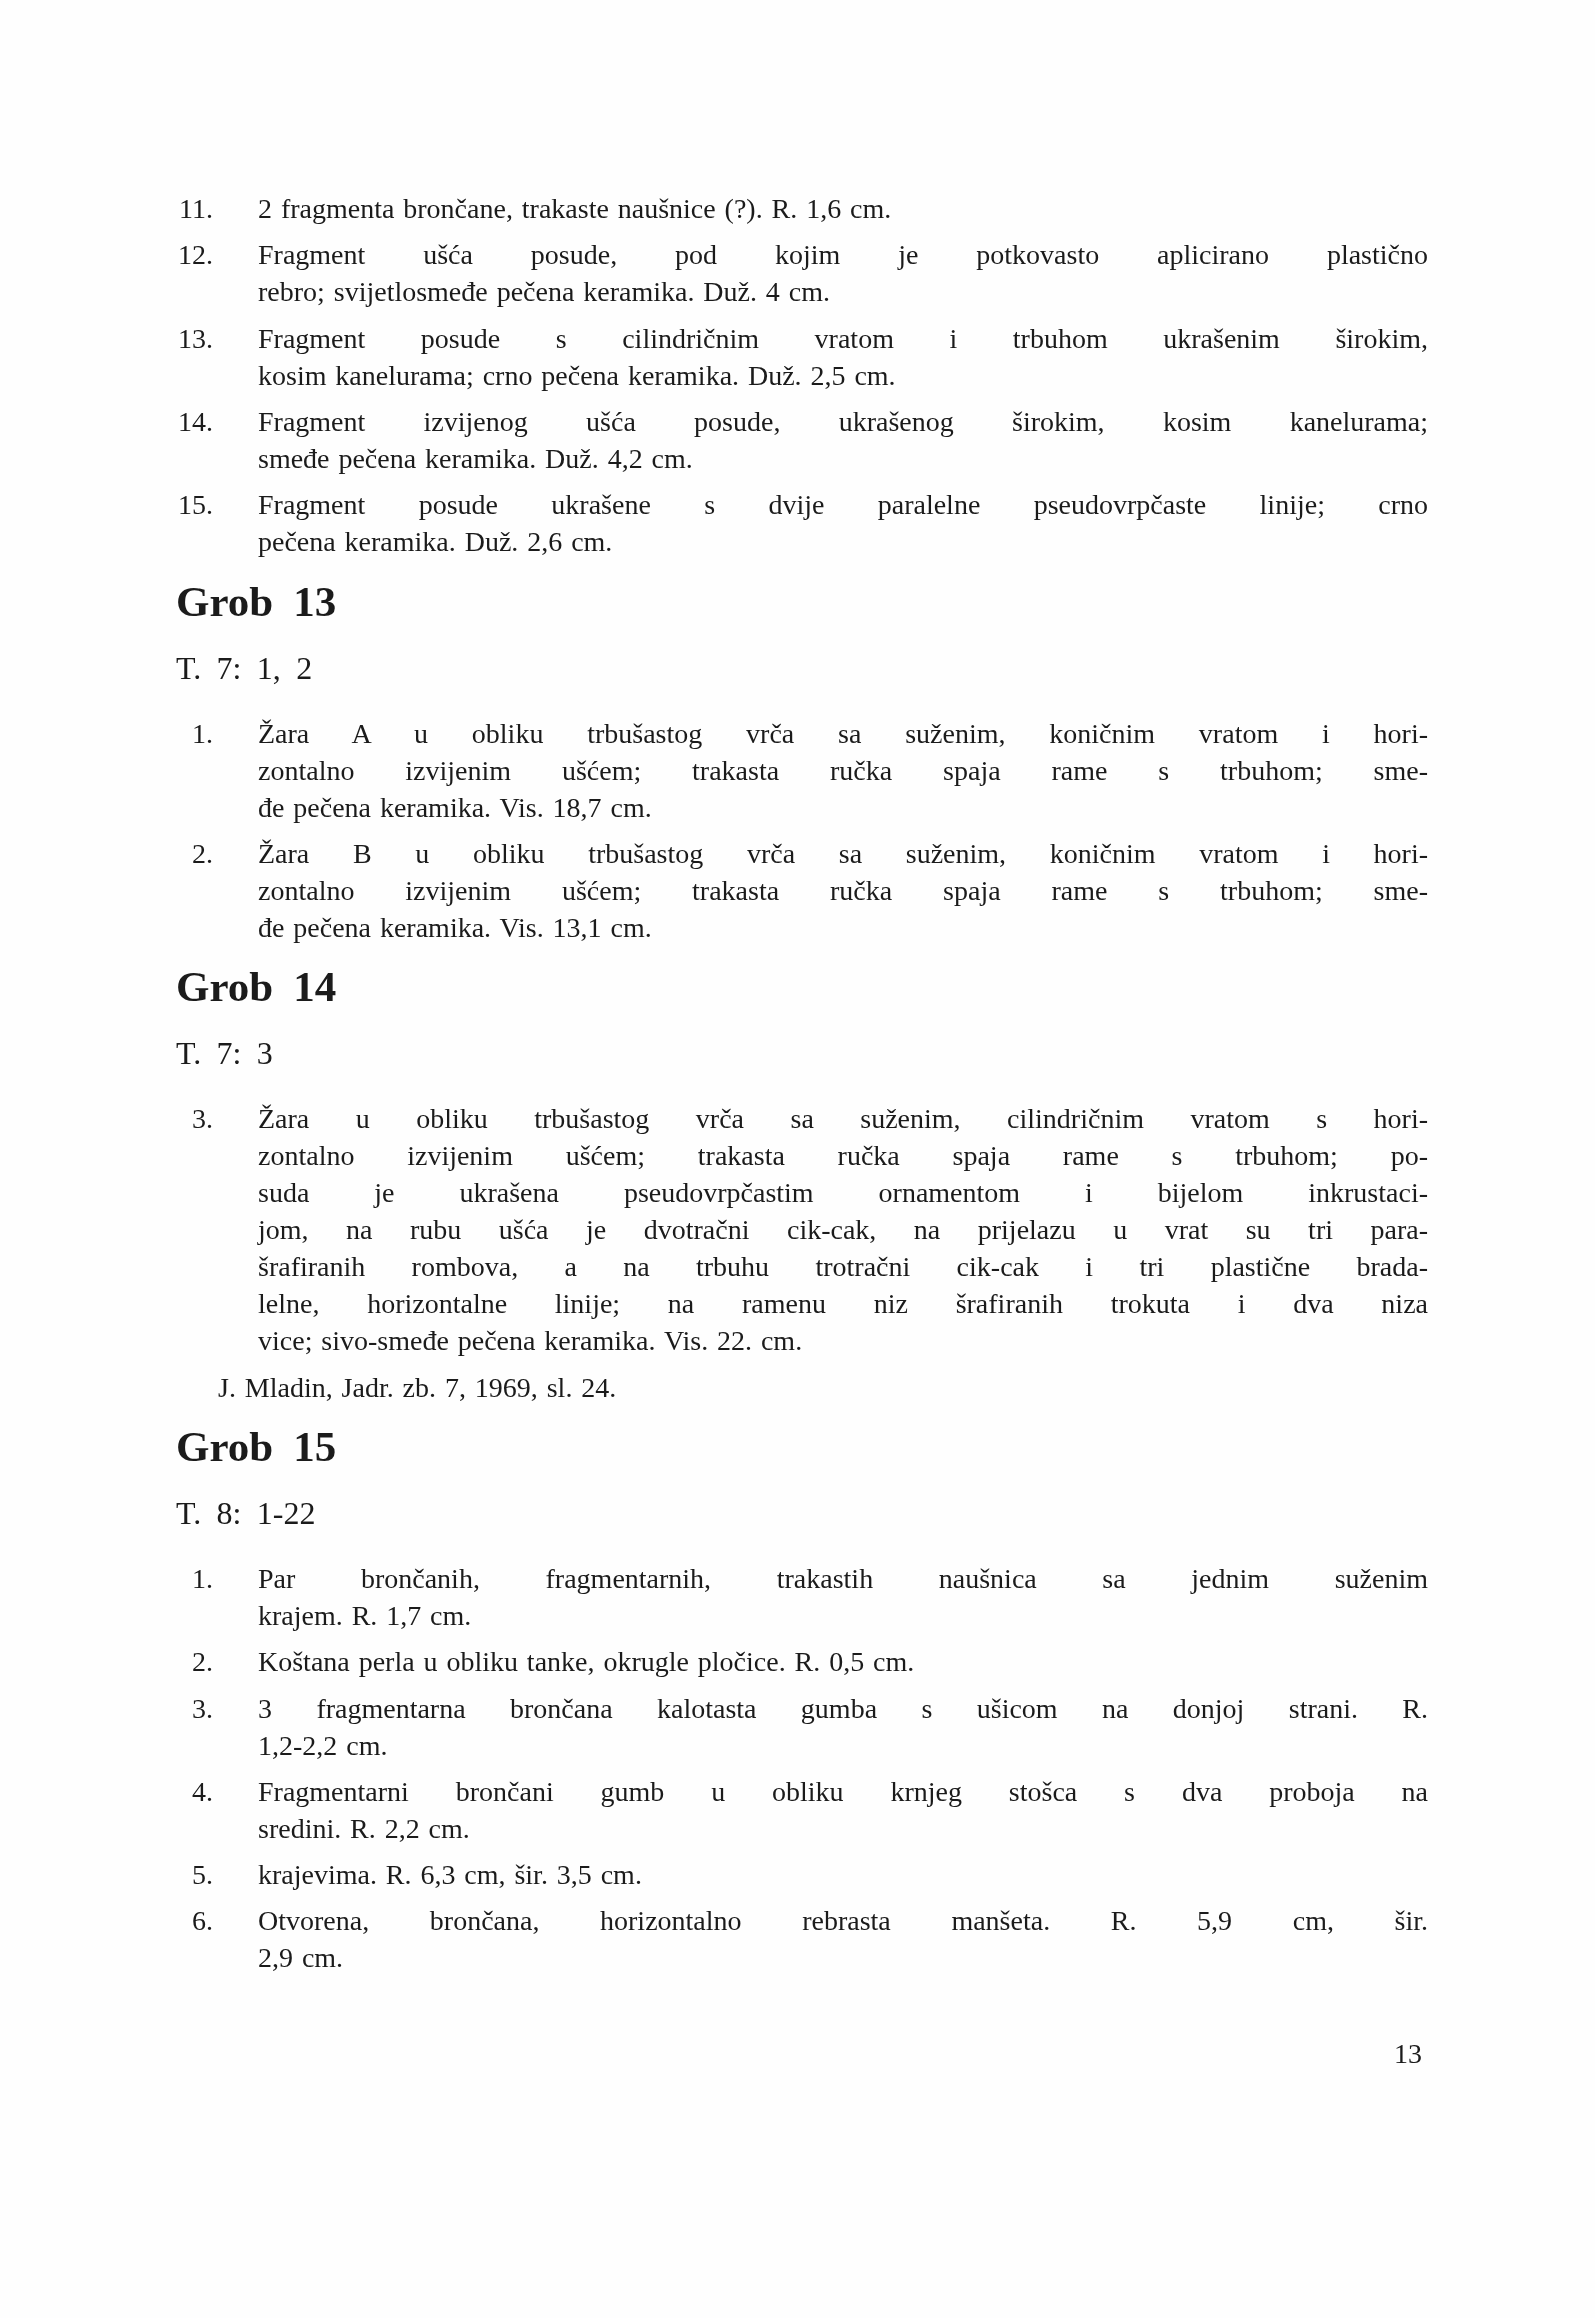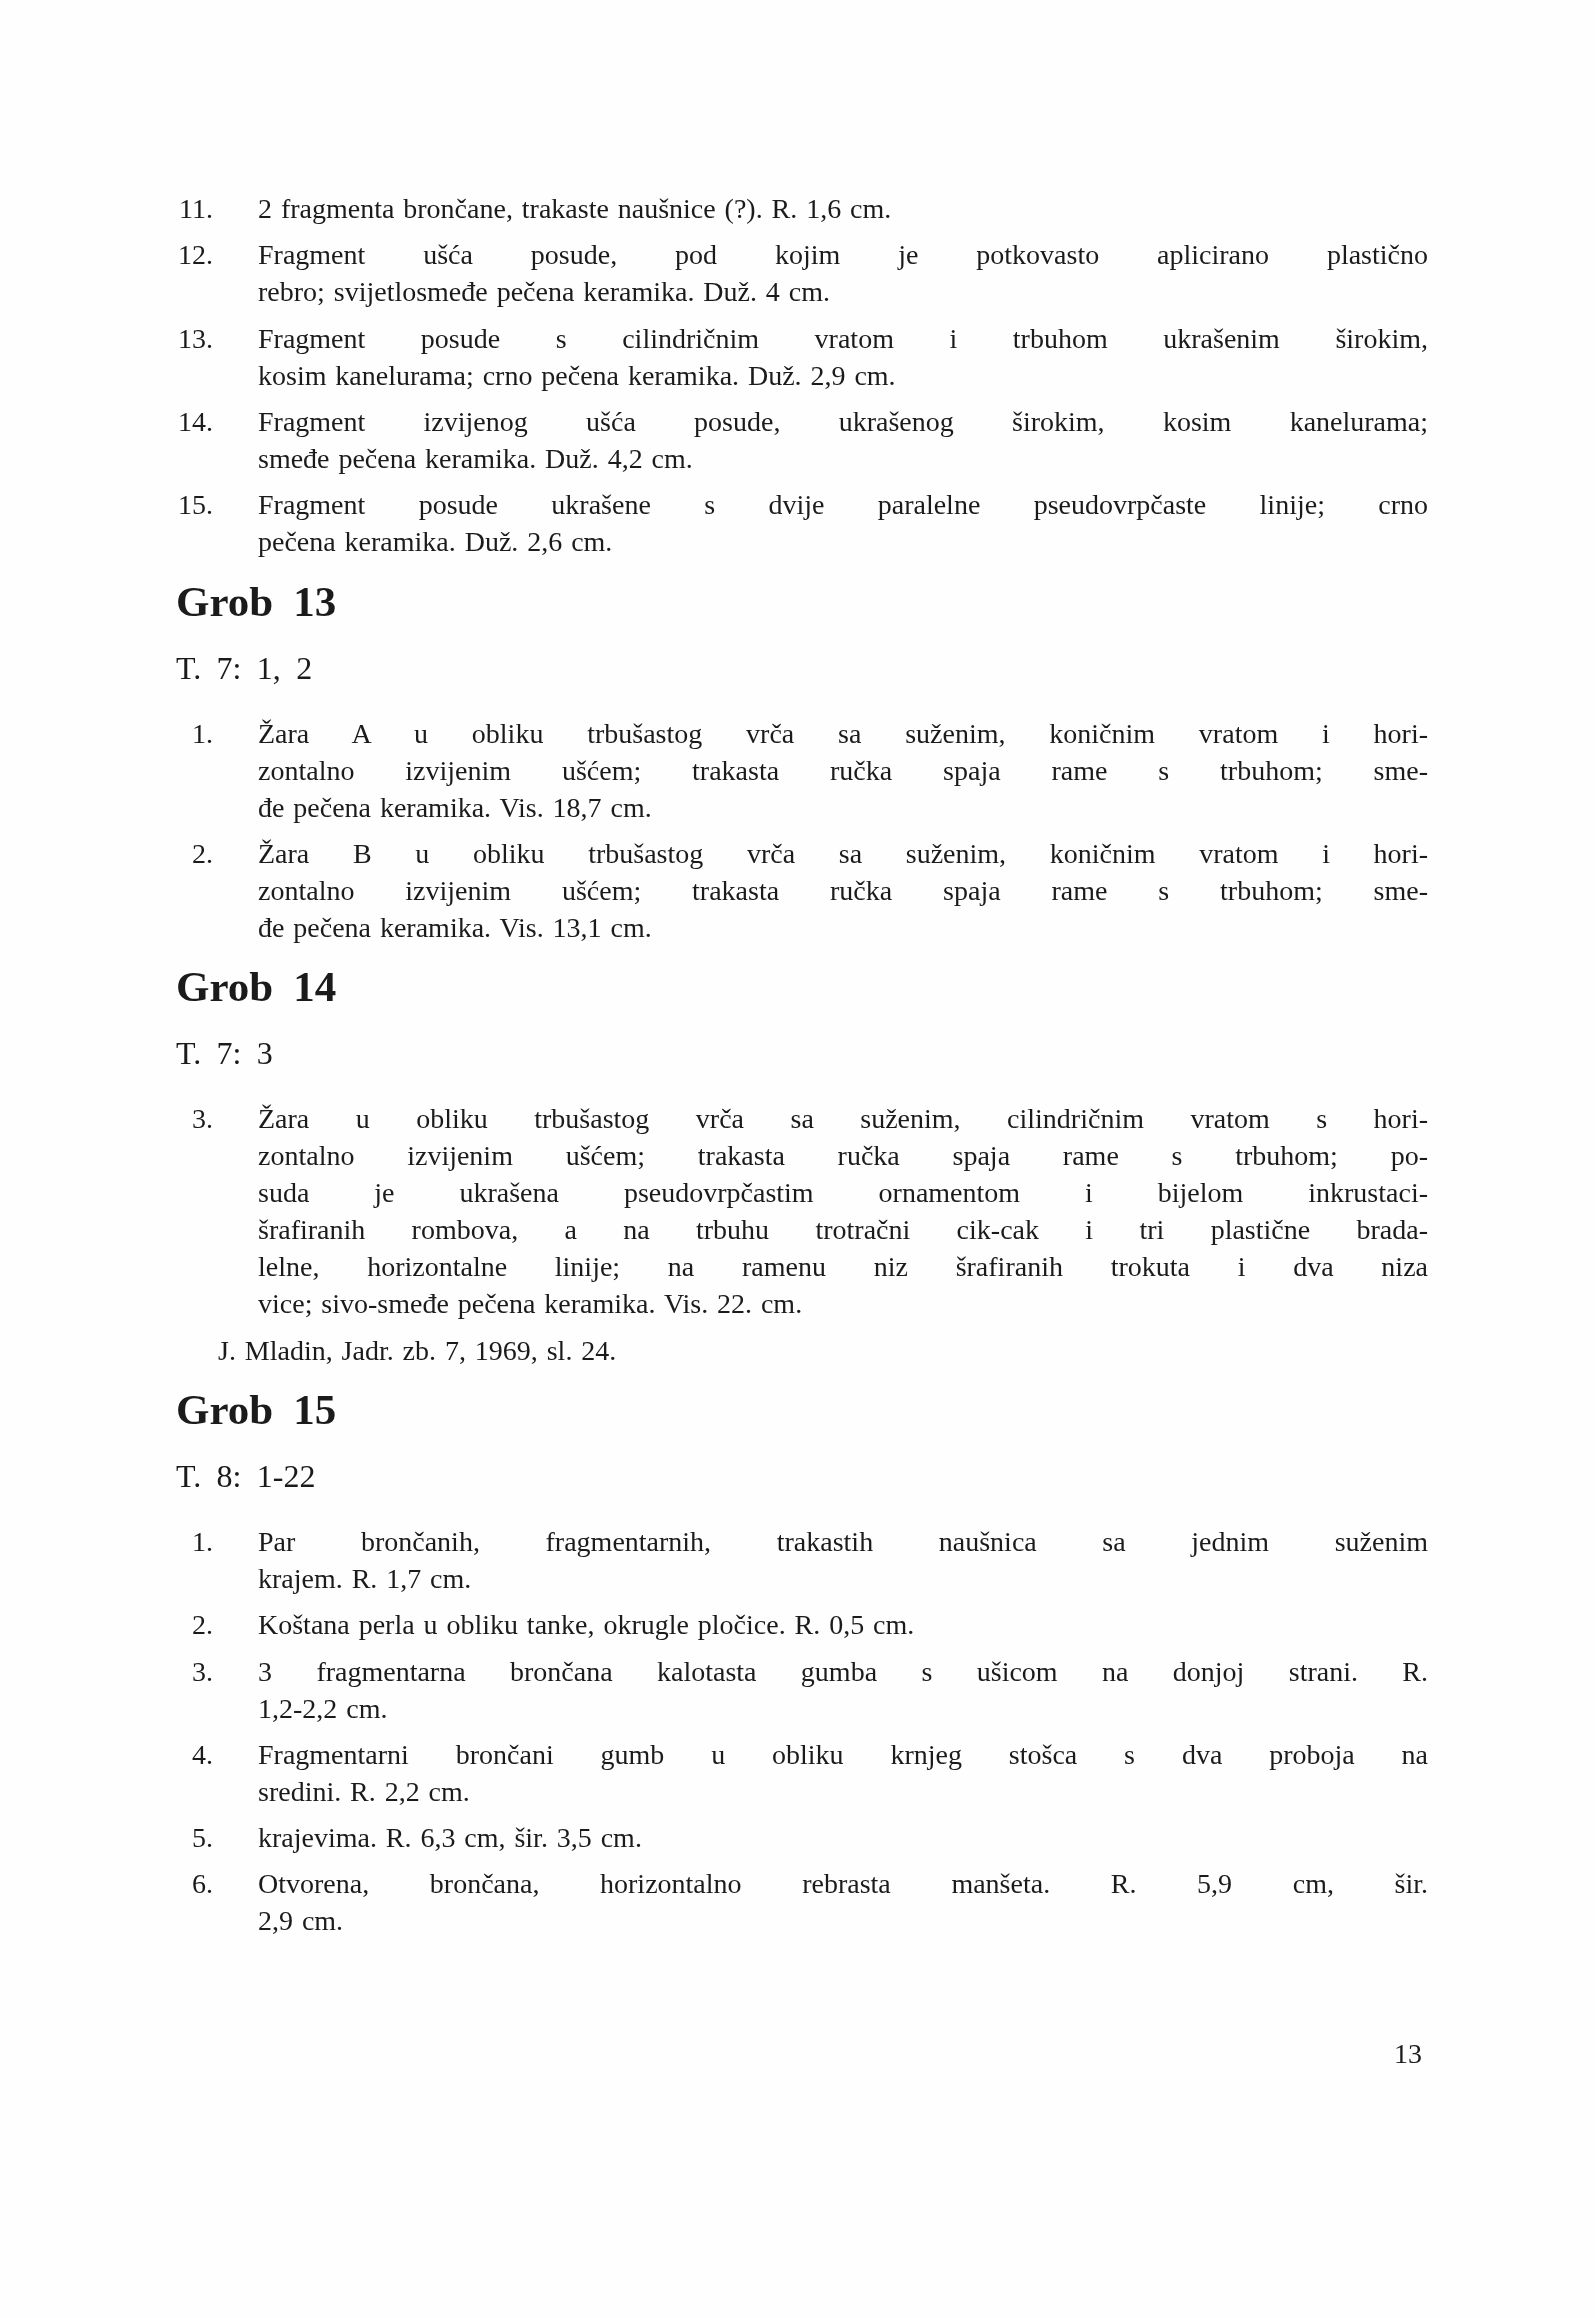--- a/index.html
+++ b/index.html
@@ -96,21 +96,21 @@
         <div class="item-num">12.</div>
         <div class="item-body">
             <div class="tline">Fragment ušća posude, pod kojim je potkovasto aplicirano plastično</div>
             <div class="tline">rebro; svijetlosmeđe pečena keramika. Duž. 4 cm.</div>
           </div>
       </div>
       <div class="catalog-item">
         <div class="item-num">13.</div>
         <div class="item-body">
             <div class="tline">Fragment posude s cilindričnim vratom i trbuhom ukrašenim širokim,</div>
-            <div class="tline">kosim kanelurama; crno pečena keramika. Duž. 2,9 cm.</div>
+            <div class="tline">kosim kanelurama; crno pečena keramika. Duž. 2,5 cm.</div>
           </div>
       </div>
       <div class="catalog-item">
         <div class="item-num">14.</div>
         <div class="item-body">
             <div class="tline">Fragment izvijenog ušća posude, ukrašenog širokim, kosim kanelurama;</div>
             <div class="tline">smeđe pečena keramika. Duž. 4,2 cm.</div>
           </div>
       </div>
       <div class="catalog-item">
@@ -145,20 +145,21 @@
 
     <div class="grave-heading">Grob 14</div>
     <div class="plate-ref">T. 7: 3</div>
     <div class="glist">
       <div class="catalog-item">
         <div class="item-num">3.</div>
         <div class="item-body">
             <div class="tline">Žara u obliku trbušastog vrča sa suženim, cilindričnim vratom s hori-</div>
             <div class="tline">zontalno izvijenim ušćem; trakasta ručka spaja rame s trbuhom; po-</div>
             <div class="tline">suda je ukrašena pseudovrpčastim ornamentom i bijelom inkrustaci-</div>
+            <div class="tline">jom, na rubu ušća je dvotračni cik-cak, na prijelazu u vrat su tri para-</div>
             <div class="tline">šrafiranih rombova, a na trbuhu trotračni cik-cak i tri plastične brada-</div>
             <div class="tline">lelne, horizontalne linije; na ramenu niz šrafiranih trokuta i dva niza</div>
             <div class="tline">vice; sivo-smeđe pečena keramika. Vis. 22. cm.</div>
           </div>
       </div>
       <div class="citation">J. Mladin, Jadr. zb. 7, 1969, sl. 24.</div>
     </div>
 
     <div class="grave-heading">Grob 15</div>
     <div class="plate-ref">T. 8: 1-22</div>

